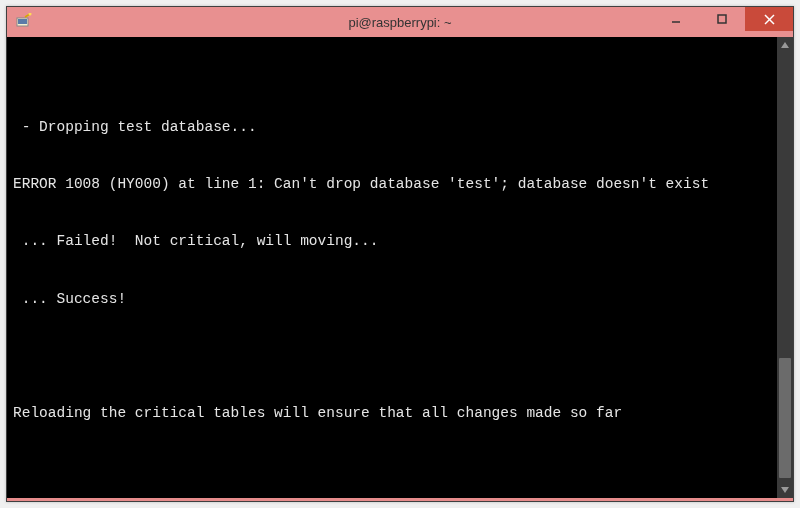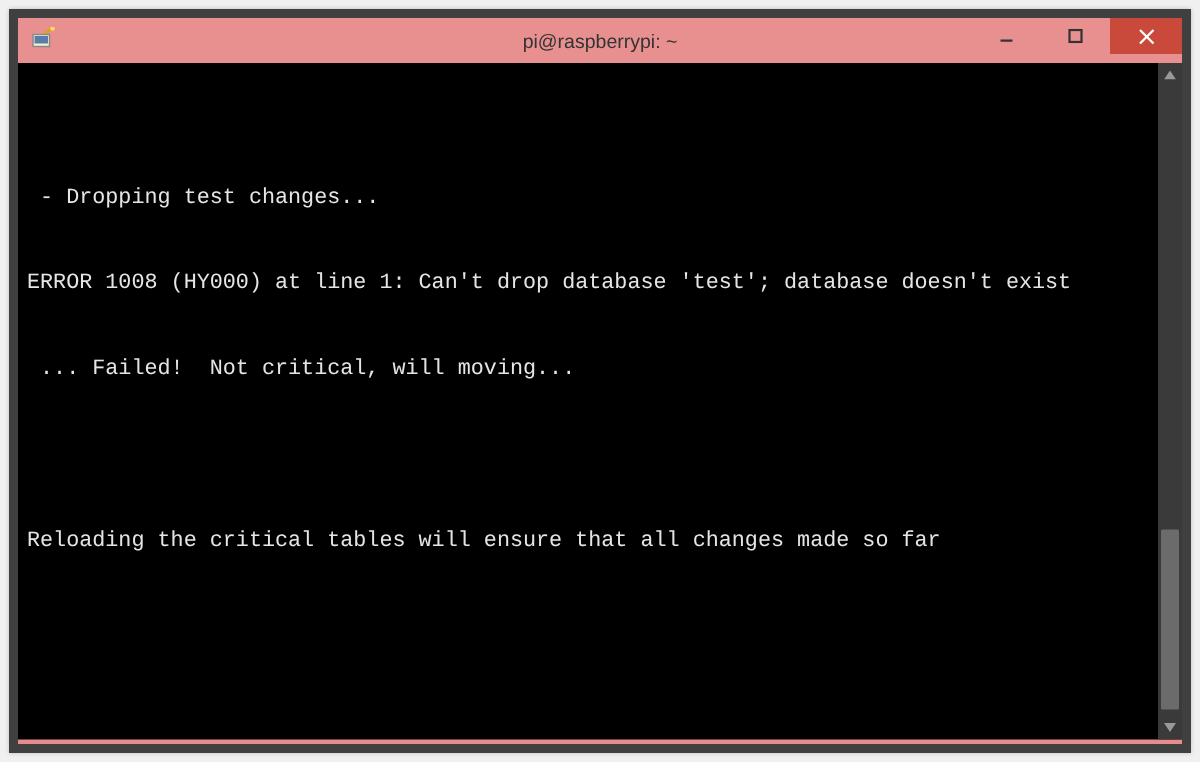--- a/index.html
+++ b/index.html
@@ -7,21 +7,21 @@
       width: 800px;
       height: 508px;
       background: #f0f0f0;
       font-family: sans-serif;
       padding: 6px;
     }
     .window {
       width: 788px;
       height: 496px;
       background: #e78c8c;
-      border: 6px solid #404040;
+      border: 1px solid #404040;
       display: flex;
       flex-direction: column;
       box-shadow: 0 0 3px rgba(0,0,0,0.2);
     }
     .titlebar {
       height: 30px;
       background: #e89090;
       display: flex;
       align-items: center;
       padding-left: 8px;
@@ -141,23 +141,24 @@
       <div class="win-btn close">
         <svg width="11" height="11">
             <line x1="1" y1="1" x2="10" y2="10" stroke="#fff" stroke-width="1.5"></line>
             <line x1="10" y1="1" x2="1" y2="10" stroke="#fff" stroke-width="1.5"></line>
           </svg>
       </div>
     </div>
   </div>
   <div class="terminal">
     <div class="term-content">
-      <div class="term-line"> - Dropping test changes...</div>
+      <div class="term-line"> - Dropping test database...</div>
       <div class="term-line">ERROR 1008 (HY000) at line 1: Can't drop database 'test'; database doesn't exist</div>
       <div class="term-line"> ... Failed!  Not critical, will moving...</div>
+      <div class="term-line"> ... Success!</div>
       <div class="term-line">&nbsp;</div>
       <div class="term-line">Reloading the critical tables will ensure that all changes made so far</div>
       
       
       
       
       
       
       
       

